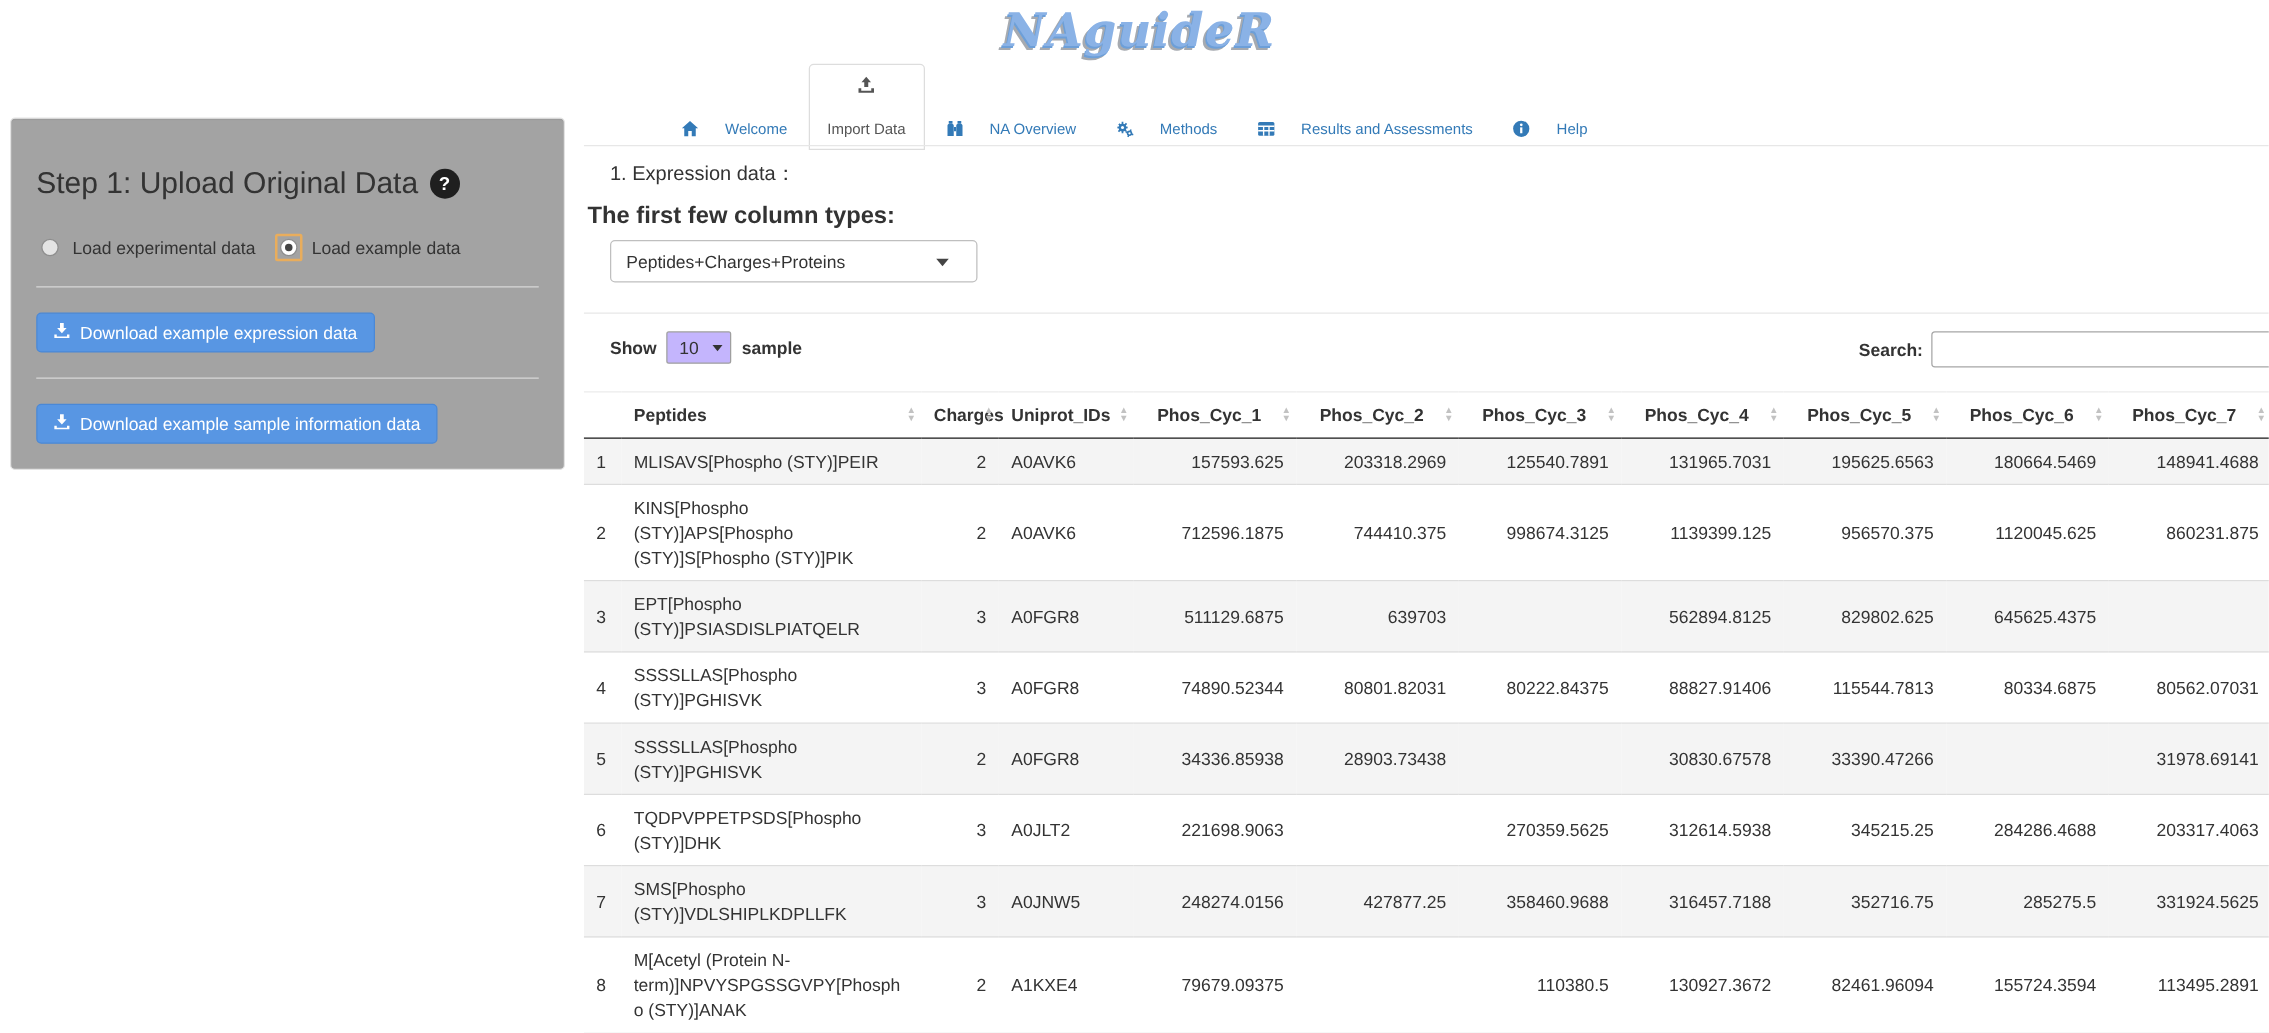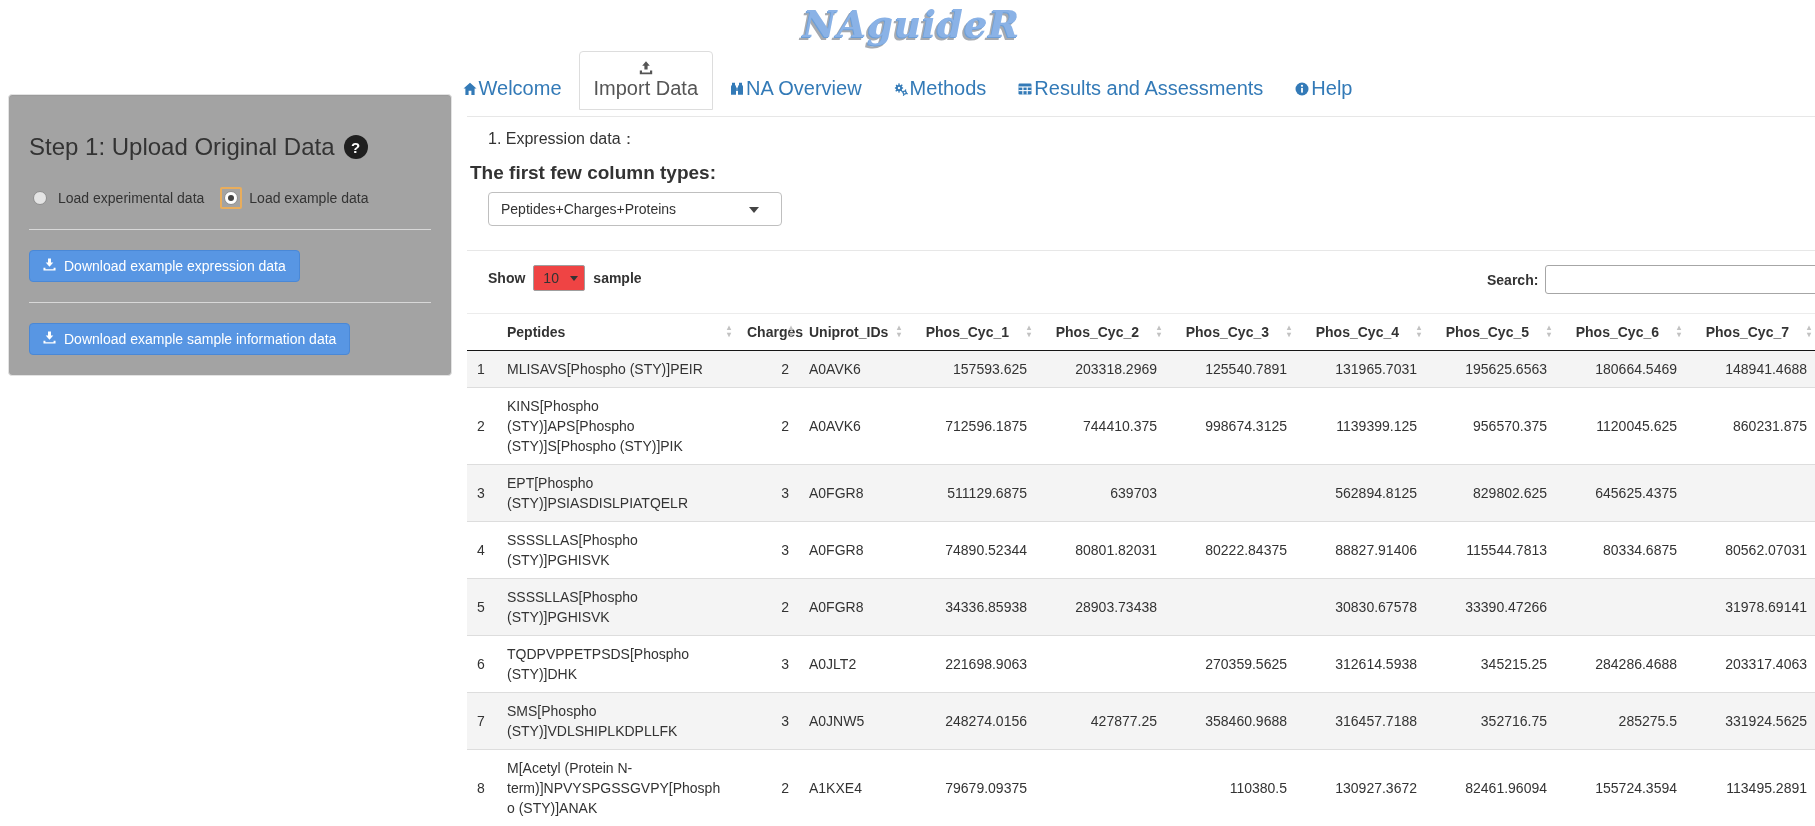--- a/index.html
+++ b/index.html
@@ -8,22 +8,22 @@
 
   
   .logo { position:absolute; top:2px; left:4px; width:100%; text-align:center;
     font-family:"DejaVu Serif", serif; font-style:italic; font-weight:bold;
     font-size:37px; letter-spacing:1px; color:#8ab2e6;
     text-shadow:-1px 1px 0 #6d9fd8, -3px 3px 0 #a6aab0; }
 
   
   .nav-tabs { position:absolute; top:51px; left:0; right:0;
     display:flex; justify-content:center; align-items:flex-end; }
-  .nav-tabs a { display:flex; align-items:center; gap:2px; padding:9px 14px;
-    margin:0 1px; color:#337ab7; text-decoration:none; font-size:20px;
+  .nav-tabs a { display:flex; align-items:center; gap:21px; padding:9px 14px;
+    margin:0 1px; color:#337ab7; text-decoration:none; font-size:12px;
     border:1px solid transparent; border-radius:4px 4px 0 0; cursor:pointer; }
   .nav-tabs a.active { color:#555; background:#fff; border-color:#ddd;flex-direction:column; }
   .nav-tabs svg { display:block; }
 
   
   .well { position:absolute; left:8px; top:94px; width:444px; padding:20px;
     background:#a3a3a3; border:1px solid #e3e3e3; border-radius:4px;
     box-shadow:inset 0 1px 1px rgba(0,0,0,.05); }
   .well h3 { margin-top:18px; font-size:24px; font-weight:500; color:#333;
     display:flex; align-items:center; gap:9px; }
@@ -55,21 +55,21 @@
     border:1px solid #bfbfbf; border-radius:4px; position:relative;
     line-height:32px; padding-left:12px; color:#333; cursor:pointer; }
   .select-box::after { content:""; position:absolute; right:22px; top:14px;
     border-left:5px solid transparent; border-right:5px solid transparent;
     border-top:6px solid #444; }
   .hr-mid { margin:24px 0 0 0; }
 
   .dt-controls { position:relative; margin:14px 0 0 21px; height:38px; }
   .show-entries { display:flex; align-items:center; gap:8px; font-weight:bold; }
   .len-box { width:52px; height:26px; border:1px solid #9f9f9f; border-radius:2px;
-    background:#ef4444; position:relative; line-height:24px; padding-left:9px;
+    background:#c4b5fd; position:relative; line-height:24px; padding-left:9px;
     font-weight:normal; cursor:pointer; }
   .len-box::after { content:""; position:absolute; right:6px; top:10px;
     border-left:4px solid transparent; border-right:4px solid transparent;
     border-top:5px solid #333; }
   .search-wrap { position:absolute; left:999px; top:0; display:flex;
     align-items:center; gap:7px; font-weight:bold; }
   .search-wrap input { width:305px; height:29px; border:1px solid #a6a6a6;
     border-radius:3px; padding:0 8px; font-size:14px; outline:none; }
 
   

